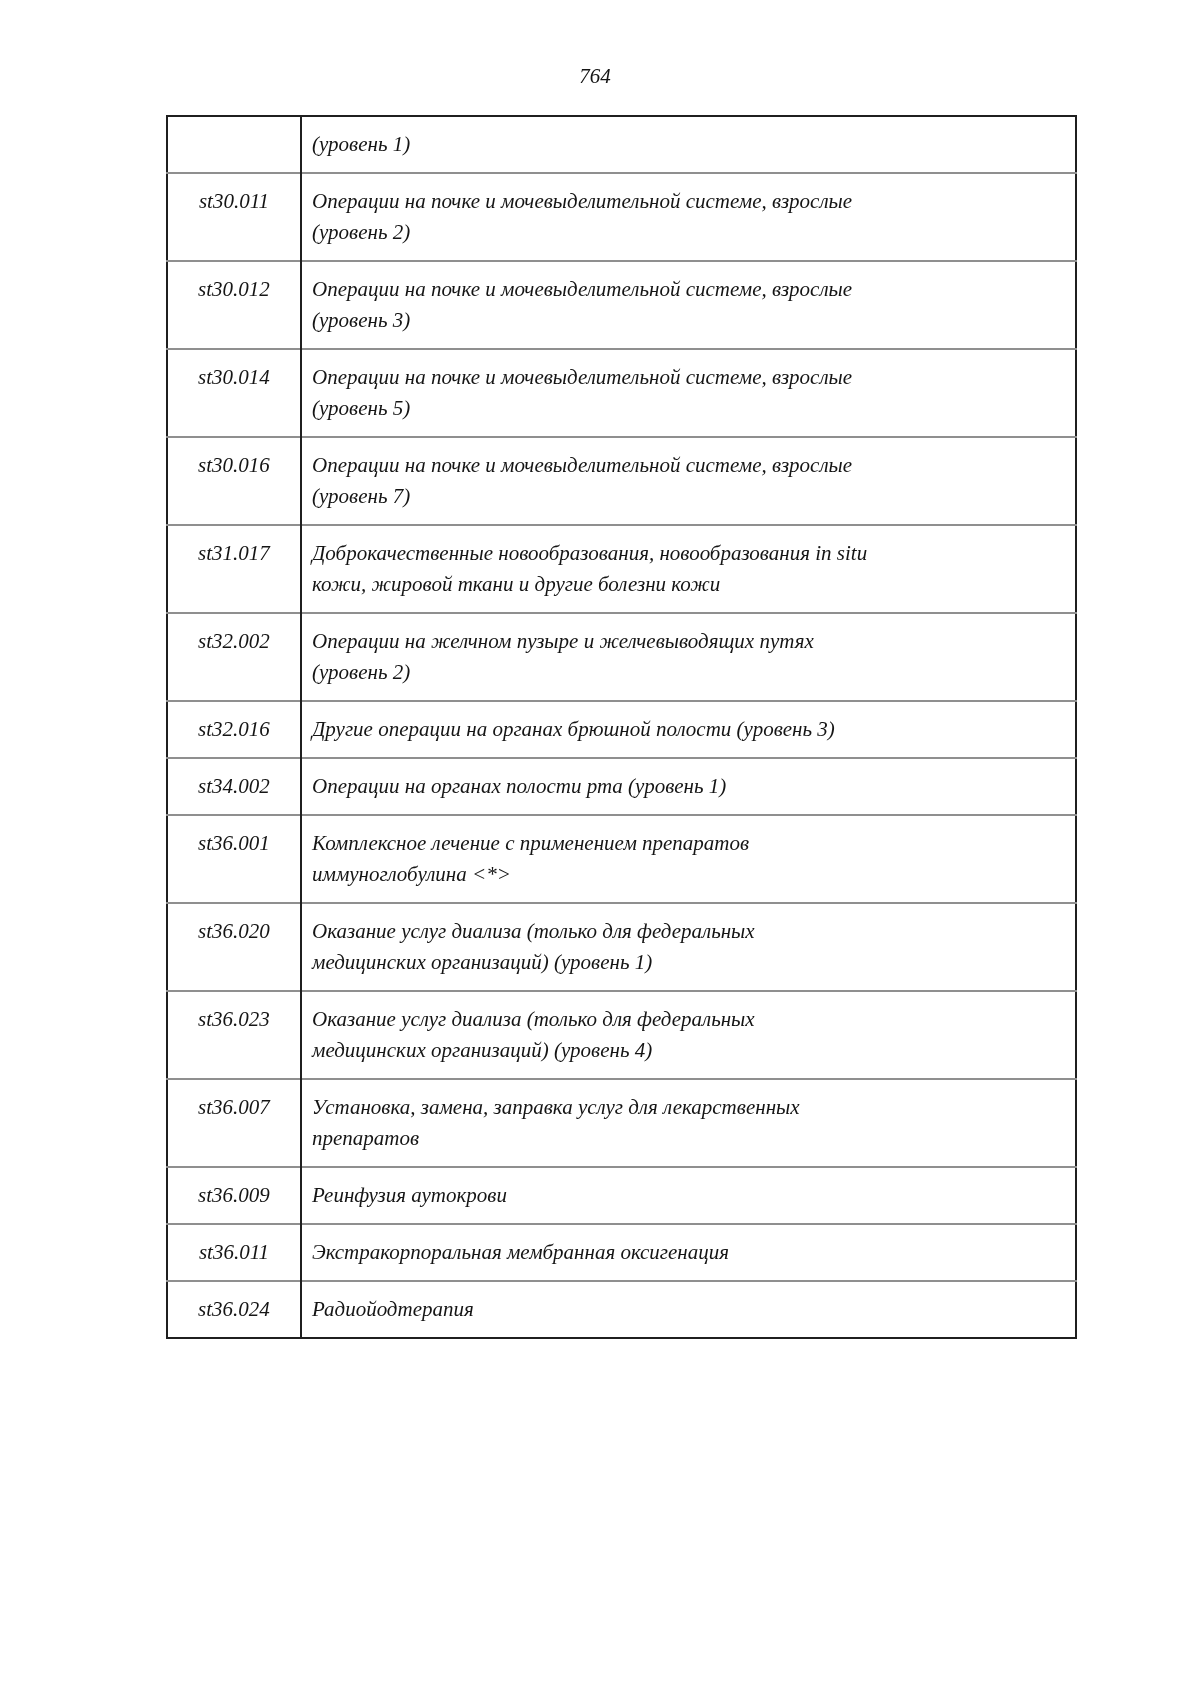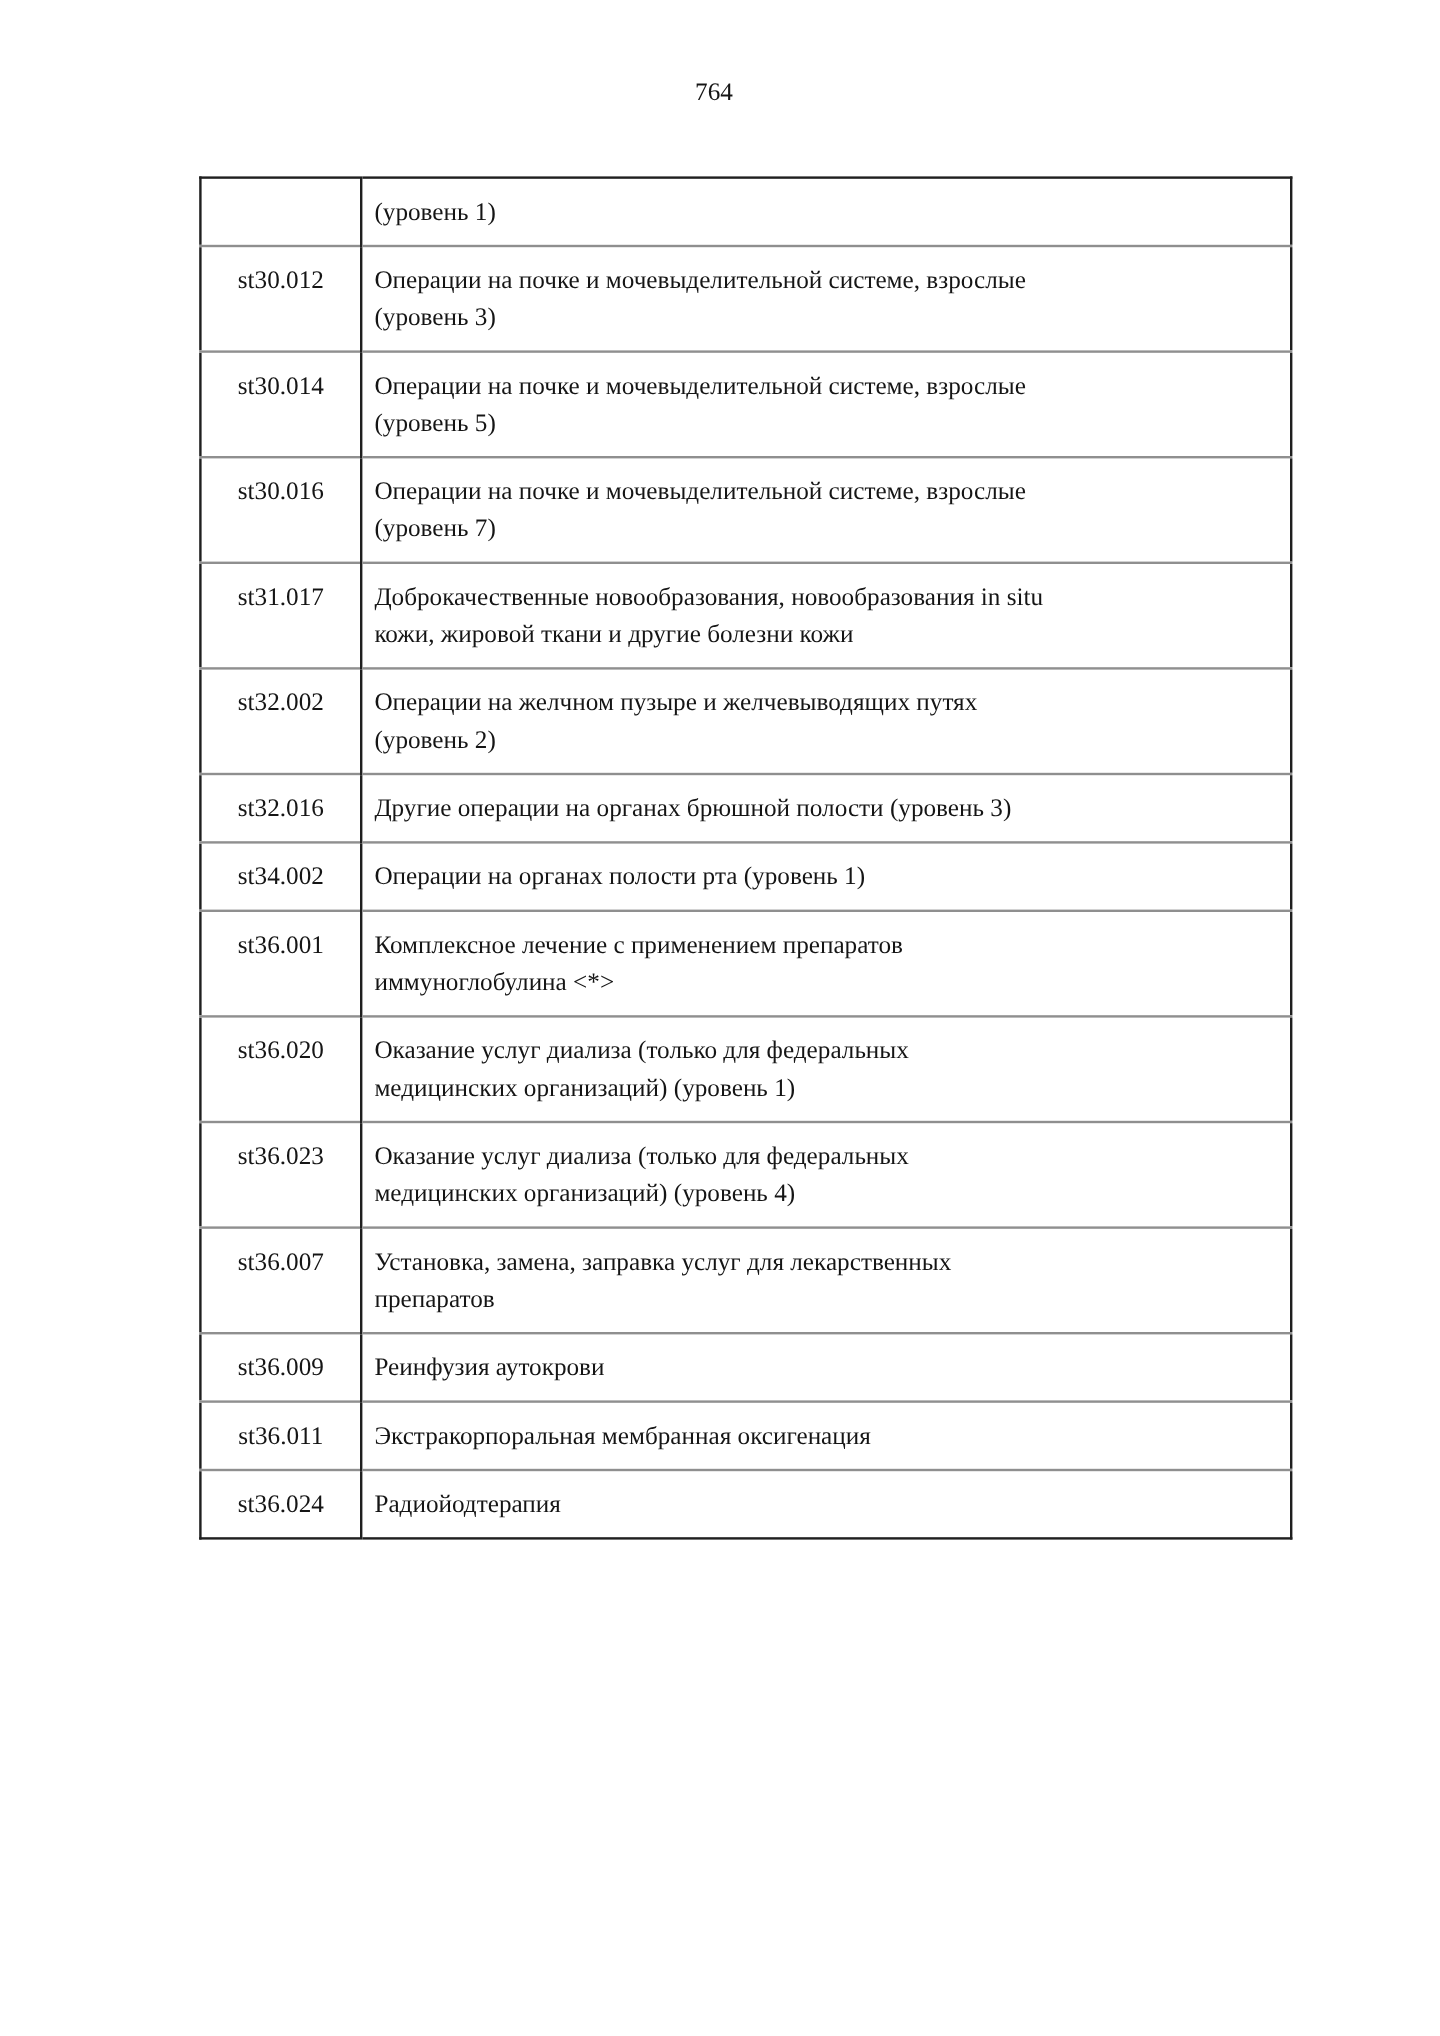--- a/index.html
+++ b/index.html
@@ -8,20 +8,21 @@
     background: #ffffff;
   }
   .page {
     position: relative;
     width: 1200px;
     height: 1697px;
     background: #ffffff;
     font-family: "Liberation Serif", "DejaVu Serif", serif;
     color: #151515;
     overflow: hidden;
+    font-style: italic;
   }
   .page-number {
     position: absolute;
     top: 64px;
     left: 0;
     width: 1190px;
     text-align: center;
     font-size: 21px;
     line-height: 24px;
     color: #151515;
@@ -29,21 +30,20 @@
   table.drg-table {
     position: absolute;
     left: 166px;
     top: 115px;
     width: 911px;
     border-collapse: collapse;
     border: 2px solid #1f1f1f;
     table-layout: fixed;
     font-size: 21px;
     line-height: 31px;
-    margin-top: 32px;
   }
   td {
     border-left: 2px solid #1f1f1f;
     border-top: 2px solid #8f8f8f;
     vertical-align: top;
   }
   td:first-child { border-left: none; }
   tr:first-child > td { border-top: none; }
   td.code {
     width: 128px;
@@ -60,20 +60,25 @@
 <body>
 
 <div class="page">
   <div class="page-number">764</div>
 
   <table class="drg-table">
     <tbody>
       <tr>
         <td class="code"></td>
         <td class="desc">(уровень 1)</td>
+      </tr>
+      <tr>
+        <td class="code">st30.011</td>
+        <td class="desc">Операции на почке и мочевыделительной системе, взрослые
+(уровень 2)</td>
       </tr>
       <tr>
         <td class="code">st30.012</td>
         <td class="desc">Операции на почке и мочевыделительной системе, взрослые
 (уровень 3)</td>
       </tr>
       <tr>
         <td class="code">st30.014</td>
         <td class="desc">Операции на почке и мочевыделительной системе, взрослые
 (уровень 5)</td>

